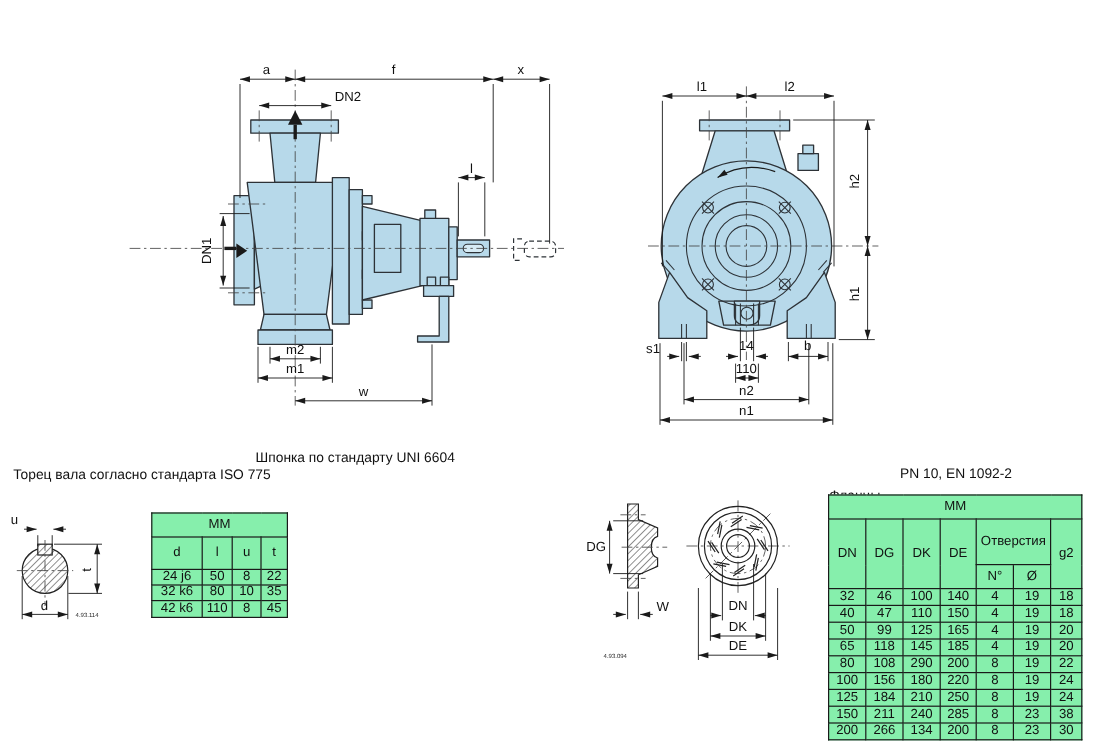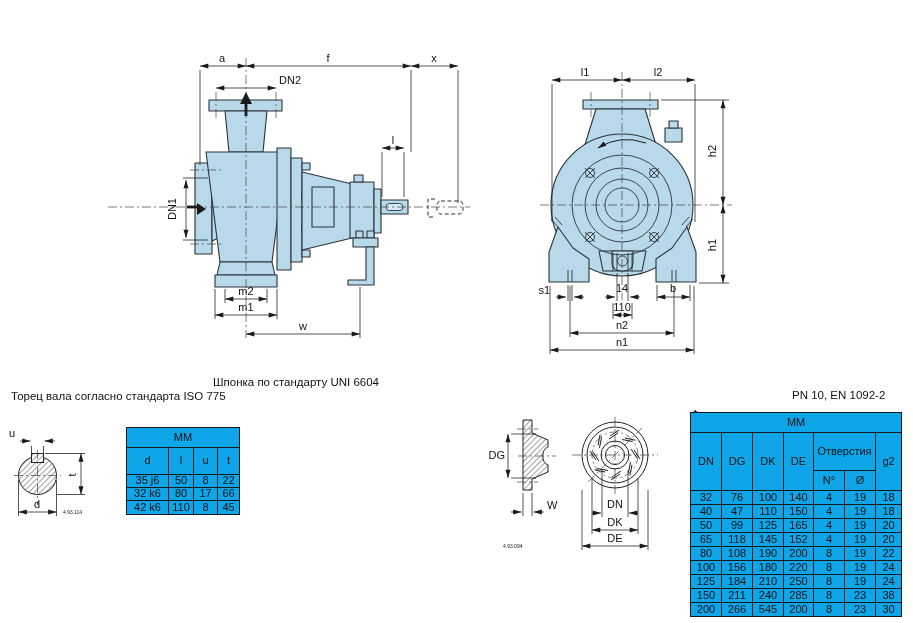--- a/index.html
+++ b/index.html
@@ -3,21 +3,21 @@
 <meta charset="utf-8">
 <style>
   html,body{margin:0;padding:0}
   body{width:913px;height:623px;position:relative;background:#fff;
        font-family:"Liberation Sans",sans-serif;color:#111;overflow:hidden}
   .abs{position:absolute}
   svg text{font-family:"Liberation Sans",sans-serif;fill:#111}
   .dt{font-size:11px}
   .dc{font-size:5px;fill:#222}
   .note{position:absolute;font-size:11.5px;white-space:nowrap}
-  .tbl{position:absolute;border-collapse:collapse;background:#0ea5e9;table-layout:fixed;
+  .tbl{position:absolute;border-collapse:collapse;background:#86efac;table-layout:fixed;
        border:1.5px solid #1a1a1a}
   .tbl th,.tbl td{border:1px solid #1a1a1a;font-size:11px;font-weight:400;
        text-align:center;vertical-align:middle;padding:0;line-height:1.05}
   .stab{left:126px;top:427px;width:113px}
   .ftab{left:690px;top:412px;width:211px}
 </style>
 </head>
 <body>
 
 <svg class="abs" style="left:0;top:0" width="913" height="623" viewBox="0 0 913 623">
@@ -306,50 +306,50 @@
     <text class="dt" x="615" y="508" text-anchor="middle">DN</text>
     <text class="dt" x="615" y="526" text-anchor="middle">DK</text>
     <text class="dt" x="615" y="542" text-anchor="middle">DE</text>
     <text class="dc" x="503" y="548" text-anchor="start">4.93.094</text>
   </g>
 </svg>
 
 <div class="note" style="left:11px;top:390px">Торец вала согласно стандарта ISO 775</div>
 <div class="note" style="left:213px;top:376px">Шпонка по стандарту UNI 6604</div>
 <div class="note" style="left:691px;top:408px">Фланцы</div>
-<div class="note" style="left:792px;top:389px">PN 10, EN 1092-2</div>
+<div class="note" style="left:750px;top:389px">PN 10, EN 1092-2</div>
 
 <table class="tbl stab">
   <colgroup>
       <col style="width:42px">
       <col style="width:25px">
       <col style="width:24px">
       <col style="width:22px">
     </colgroup>
   <tbody>
       <tr style="height:20px">
         <th colspan="4">MM</th>
       </tr>
   <tr style="height:27px">
     <th>d</th>
     <th>l</th>
     <th>u</th>
     <th>t</th>
   </tr>
   <tr style="height:13px">
-    <td>35 j6</td>
+    <td>24 j6</td>
     <td>50</td>
     <td>8</td>
     <td>22</td>
   </tr>
   <tr style="height:13px">
     <td>32 k6</td>
     <td>80</td>
-    <td>17</td>
-    <td>66</td>
+    <td>10</td>
+    <td>35</td>
   </tr>
   <tr style="height:14px">
     <td>42 k6</td>
     <td>110</td>
     <td>8</td>
     <td>45</td>
   </tr>
 </tbody>
   </table>
 
@@ -374,21 +374,21 @@
     <th rowspan="2">DE</th>
     <th colspan="2">Отверстия</th>
     <th rowspan="2">g2</th>
   </tr>
   <tr style="height:20px">
     <th>N°</th>
     <th>Ø</th>
   </tr>
   <tr style="height:14px">
     <td>32</td>
-    <td>76</td>
+    <td>46</td>
     <td>100</td>
     <td>140</td>
     <td>4</td>
     <td>19</td>
     <td>18</td>
   </tr>
   <tr style="height:14px">
     <td>40</td>
     <td>47</td>
     <td>110</td>
@@ -403,29 +403,29 @@
     <td>125</td>
     <td>165</td>
     <td>4</td>
     <td>19</td>
     <td>20</td>
   </tr>
   <tr style="height:14px">
     <td>65</td>
     <td>118</td>
     <td>145</td>
-    <td>152</td>
+    <td>185</td>
     <td>4</td>
     <td>19</td>
     <td>20</td>
   </tr>
   <tr style="height:14px">
     <td>80</td>
     <td>108</td>
-    <td>190</td>
+    <td>290</td>
     <td>200</td>
     <td>8</td>
     <td>19</td>
     <td>22</td>
   </tr>
   <tr style="height:14px">
     <td>100</td>
     <td>156</td>
     <td>180</td>
     <td>220</td>
@@ -447,20 +447,20 @@
     <td>211</td>
     <td>240</td>
     <td>285</td>
     <td>8</td>
     <td>23</td>
     <td>38</td>
   </tr>
   <tr style="height:14px">
     <td>200</td>
     <td>266</td>
-    <td>545</td>
+    <td>134</td>
     <td>200</td>
     <td>8</td>
     <td>23</td>
     <td>30</td>
   </tr>
 </tbody>
   </table>
 
 </body></html>

